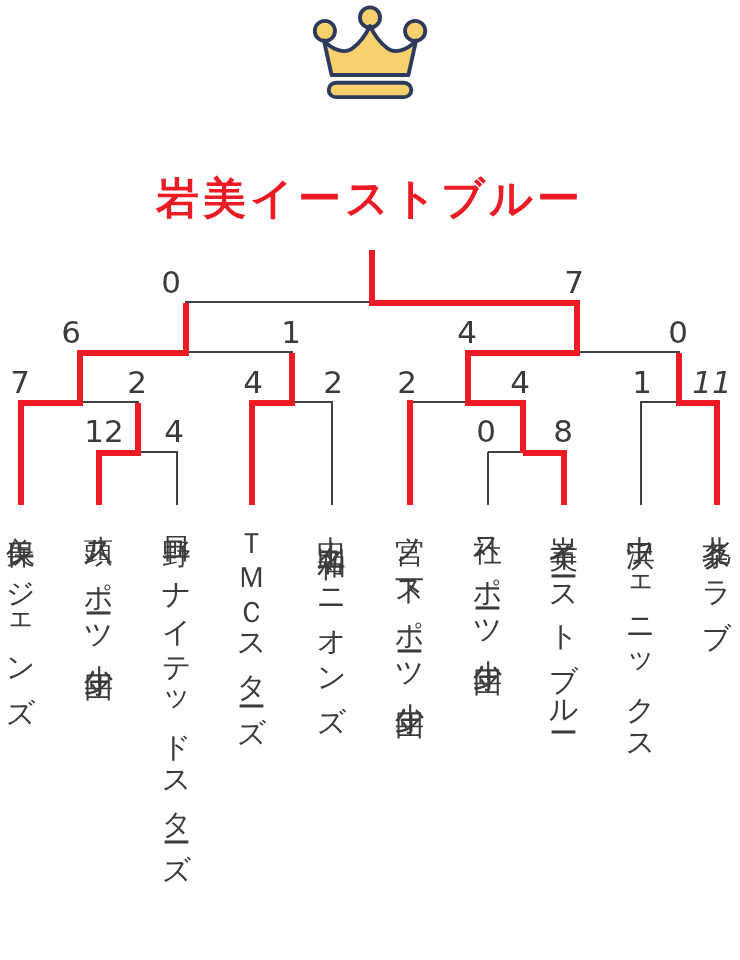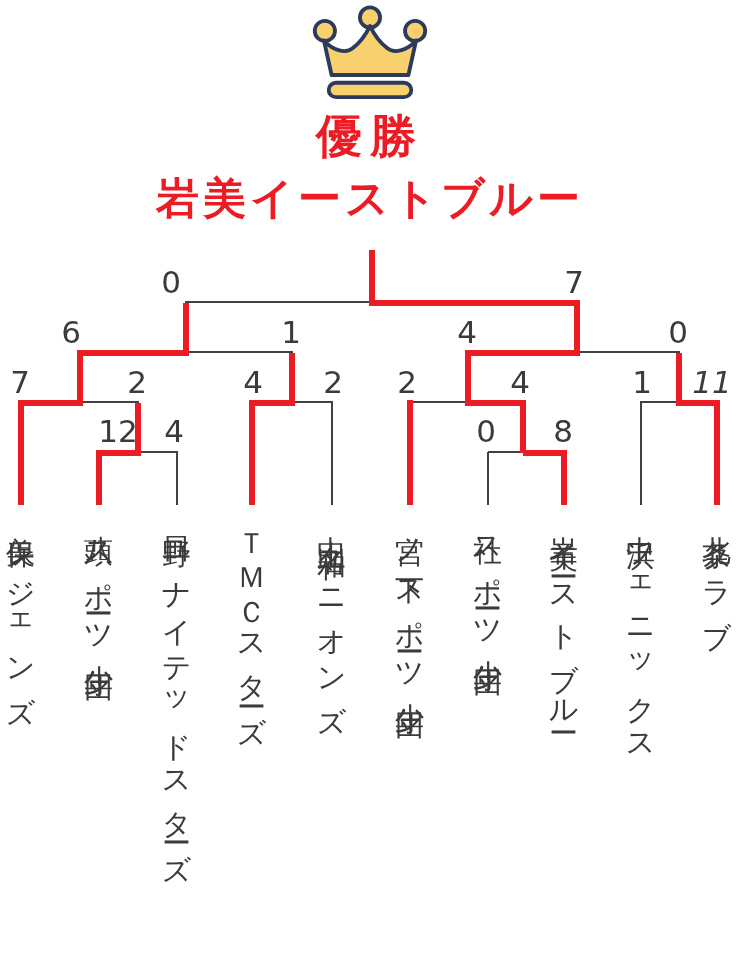--- a/index.html
+++ b/index.html
@@ -52,21 +52,20 @@
       <g fill="var(--gold)" stroke="var(--navy)" stroke-width="4" stroke-linejoin="round">
         <circle cx="23" cy="28" r="10.5"></circle>
         <circle cx="117" cy="28" r="10.5"></circle>
         <circle cx="70" cy="14" r="10.5"></circle>
         <path d="M30 74 L22 38 C32 49 45 52 52 46 C60 40 66 31 70 23 C74 31 80 40 88 46 C95 52 108 49 118 38 L110 74 Z"></path>
         <rect x="27" y="82" width="86" height="15" rx="7.5"></rect>
       </g>
     </svg>
   </div>
 
-  <div class="champion-label">優勝</div>
   <div class="champion-name">岩美イーストブルー</div>
 
   <div class="h" style="left:138px;top:451px;width:40px;"></div>
   <div class="h" style="left:488px;top:451px;width:37px;"></div>
   <div class="h" style="left:80px;top:401px;width:59px;"></div>
   <div class="h" style="left:292px;top:401px;width:41px;"></div>
   <div class="h" style="left:409px;top:401px;width:59px;"></div>
   <div class="h" style="left:640px;top:401px;width:40px;"></div>
   <div class="h" style="left:186px;top:351px;width:107px;"></div>
   <div class="h" style="left:577px;top:351px;width:103px;"></div>
@@ -114,21 +113,21 @@
 
   <div class="score" style="left:-2px;top:365px;">7</div>
   <div class="score" style="left:115px;top:365px;">2</div>
   <div class="score" style="left:231px;top:365px;">4</div>
   <div class="score" style="left:311px;top:365px;">2</div>
   <div class="score" style="left:385px;top:365px;">2</div>
   <div class="score" style="left:498px;top:365px;">4</div>
   <div class="score" style="left:620px;top:365px;">1</div>
   <div class="score" style="left:690px;top:365px;font-style:italic;">11</div>
 
-  <div class="score" style="left:96px;top:414px;">12</div>
+  <div class="score" style="left:82px;top:414px;">12</div>
   <div class="score" style="left:152px;top:414px;">4</div>
   <div class="score" style="left:464px;top:414px;">0</div>
   <div class="score" style="left:541px;top:414px;">8</div>
 
   <div class="team" style="left:3px;">美保レジェンズ</div>
   <div class="team" style="left:81px;">八頭スポーツ少年団</div>
   <div class="team" style="left:159px;">日野ユナイテッドスターズ</div>
   <div class="team" style="left:234px;">ＴＭＣスターズ</div>
   <div class="team" style="left:314px;">中山名和ユニオンズ</div>
   <div class="team" style="left:392px;">宮ノ下スポーツ少年団</div>

